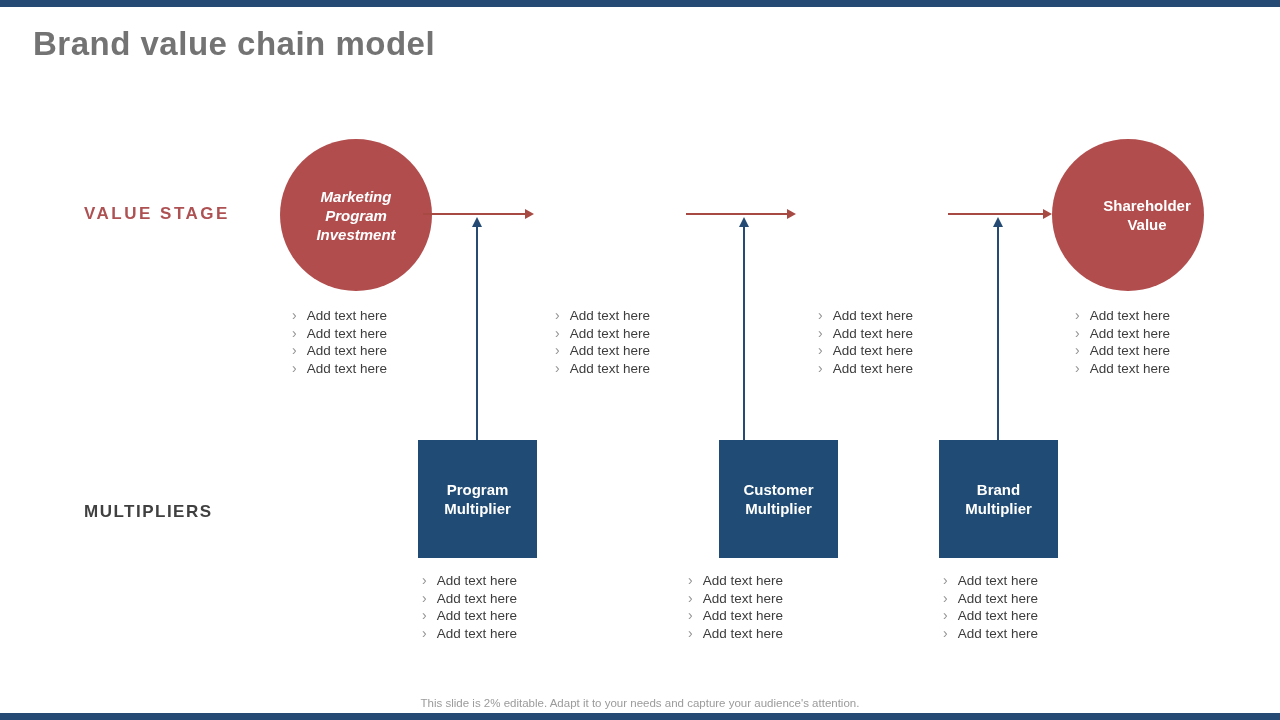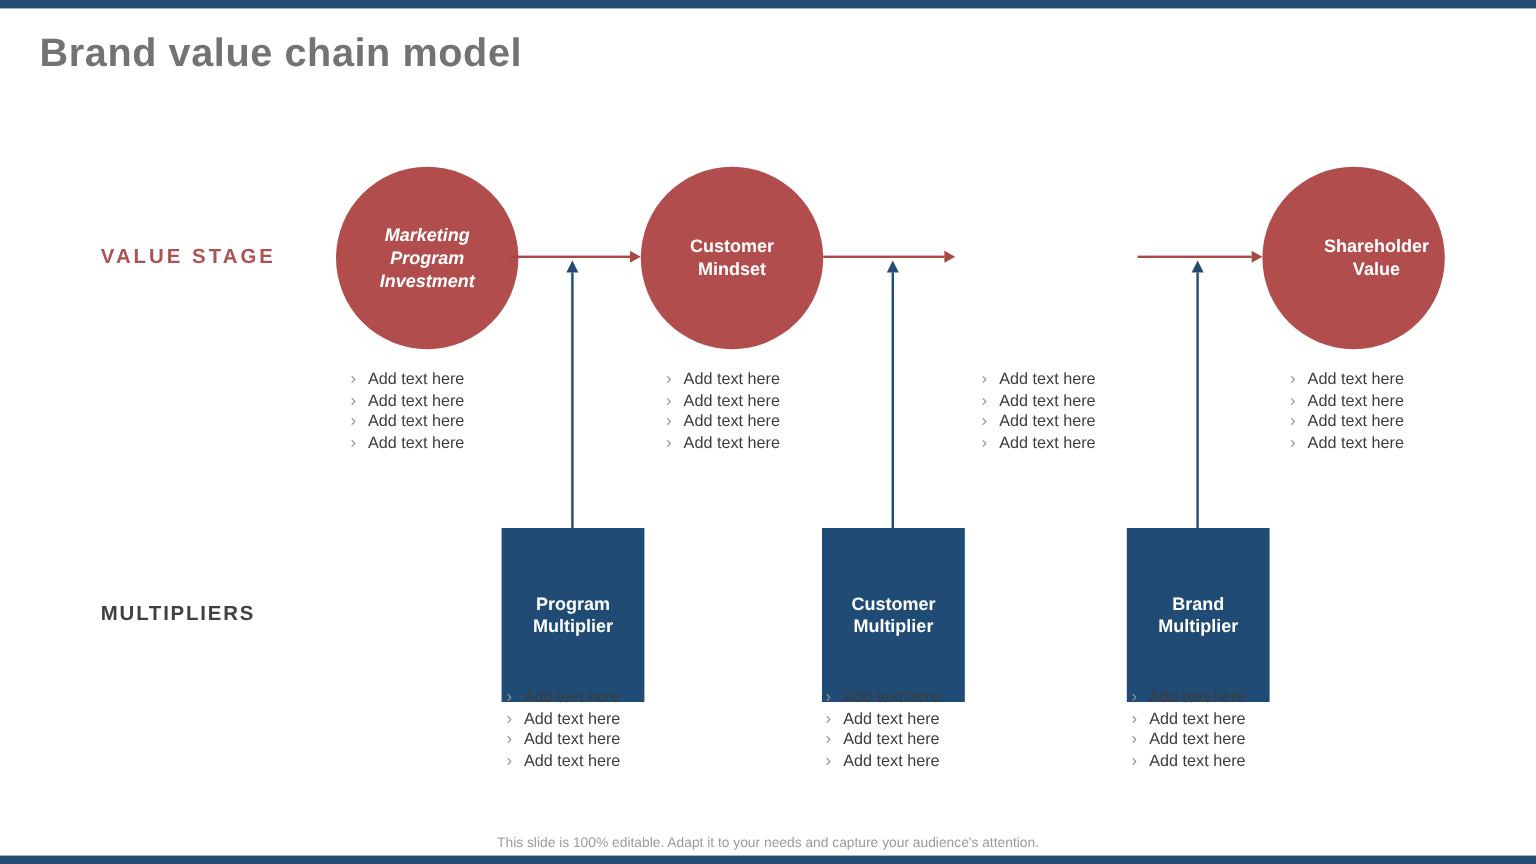--- a/index.html
+++ b/index.html
@@ -26,21 +26,21 @@
   .h-arrow::after{
     content:"";position:absolute;right:-9px;top:-4px;width:0;height:0;
     border-left:9px solid #a84a44;border-top:5px solid transparent;border-bottom:5px solid transparent;
   }
   .v-arrow{position:absolute;width:2px;background:#254a73;}
   .v-arrow::before{
     content:"";position:absolute;left:-4px;top:-10px;width:0;height:0;
     border-bottom:10px solid #254a73;border-left:5px solid transparent;border-right:5px solid transparent;
   }
   .mbox{
-    position:absolute;width:119px;height:145px;background:#1f4b74;
+    position:absolute;width:119px;height:118px;background:#1f4b74;
     display:flex;align-items:center;justify-content:center;text-align:center;
   }
   .mbox-label{color:#ffffff;font-weight:bold;font-size:15px;line-height:19px;width:100px;}
   .bullets{position:absolute;}
   .b-row{display:flex;align-items:baseline;height:17.5px;line-height:17.5px;font-size:13.5px;color:#3d3d3d;white-space:nowrap;}
   .chev{color:#949494;margin-right:10px;font-size:14px;}
   .footer{position:absolute;left:0;right:0;top:697px;text-align:center;font-size:11.5px;color:#9b9b9b;}
 </style>
 </head>
 <body>
@@ -50,39 +50,36 @@
   <div class="bar top"></div>
 
   <h1 class="title">Brand value chain model</h1>
 
   <div class="side-label red" style="left:84px;top:204px;text-align:right;">VALUE STAGE</div>
   <div class="side-label navy" style="left:84px;top:502px;">MULTIPLIERS</div>
 
   <div class="circle" style="left:280px;top:139px;font-style:italic;">
     <span class="circle-label">Marketing Program Investment</span>
   </div>
-  <div class="circle" style="left:534px;top:139px;">
-    <span class="circle-label">Customer Mindset</span>
-  </div>
   <div class="circle" style="left:1052px;top:139px;justify-content:flex-end;">
     <span class="circle-label">Shareholder Value</span>
   </div>
 
   <div class="h-arrow" style="left:423px;top:213px;width:102px;"></div>
   <div class="h-arrow" style="left:686px;top:213px;width:101px;"></div>
   <div class="h-arrow" style="left:948px;top:213px;width:95px;"></div>
 
   <div class="v-arrow" style="left:476px;top:227px;height:213px;"></div>
   <div class="v-arrow" style="left:743px;top:227px;height:213px;"></div>
   <div class="v-arrow" style="left:997px;top:227px;height:213px;"></div>
 
   <div class="mbox" style="left:418px;top:440px;">
     <span class="mbox-label">Program Multiplier</span>
   </div>
-  <div class="mbox" style="left:685px;top:440px;">
+  <div class="mbox" style="left:719px;top:440px;">
     <span class="mbox-label">Customer Multiplier</span>
   </div>
   <div class="mbox" style="left:939px;top:440px;">
     <span class="mbox-label">Brand Multiplier</span>
   </div>
 
   <div class="bullets" style="left:292px;top:307px;">
     <div class="b-row">
         <span class="chev">›</span>
         <span>Add text here</span>
@@ -203,16 +200,16 @@
     <div class="b-row">
         <span class="chev">›</span>
         <span>Add text here</span>
       </div>
     <div class="b-row">
         <span class="chev">›</span>
         <span>Add text here</span>
       </div>
   </div>
 
-  <div class="footer">This slide is 100% editable. Adapt it to your needs and capture your audience's attention.</div>
+  <div class="footer">This slide is 2% editable. Adapt it to your needs and capture your audience's attention.</div>
 
   <div class="bar bottom"></div>
 </div>
 
 </body></html>

